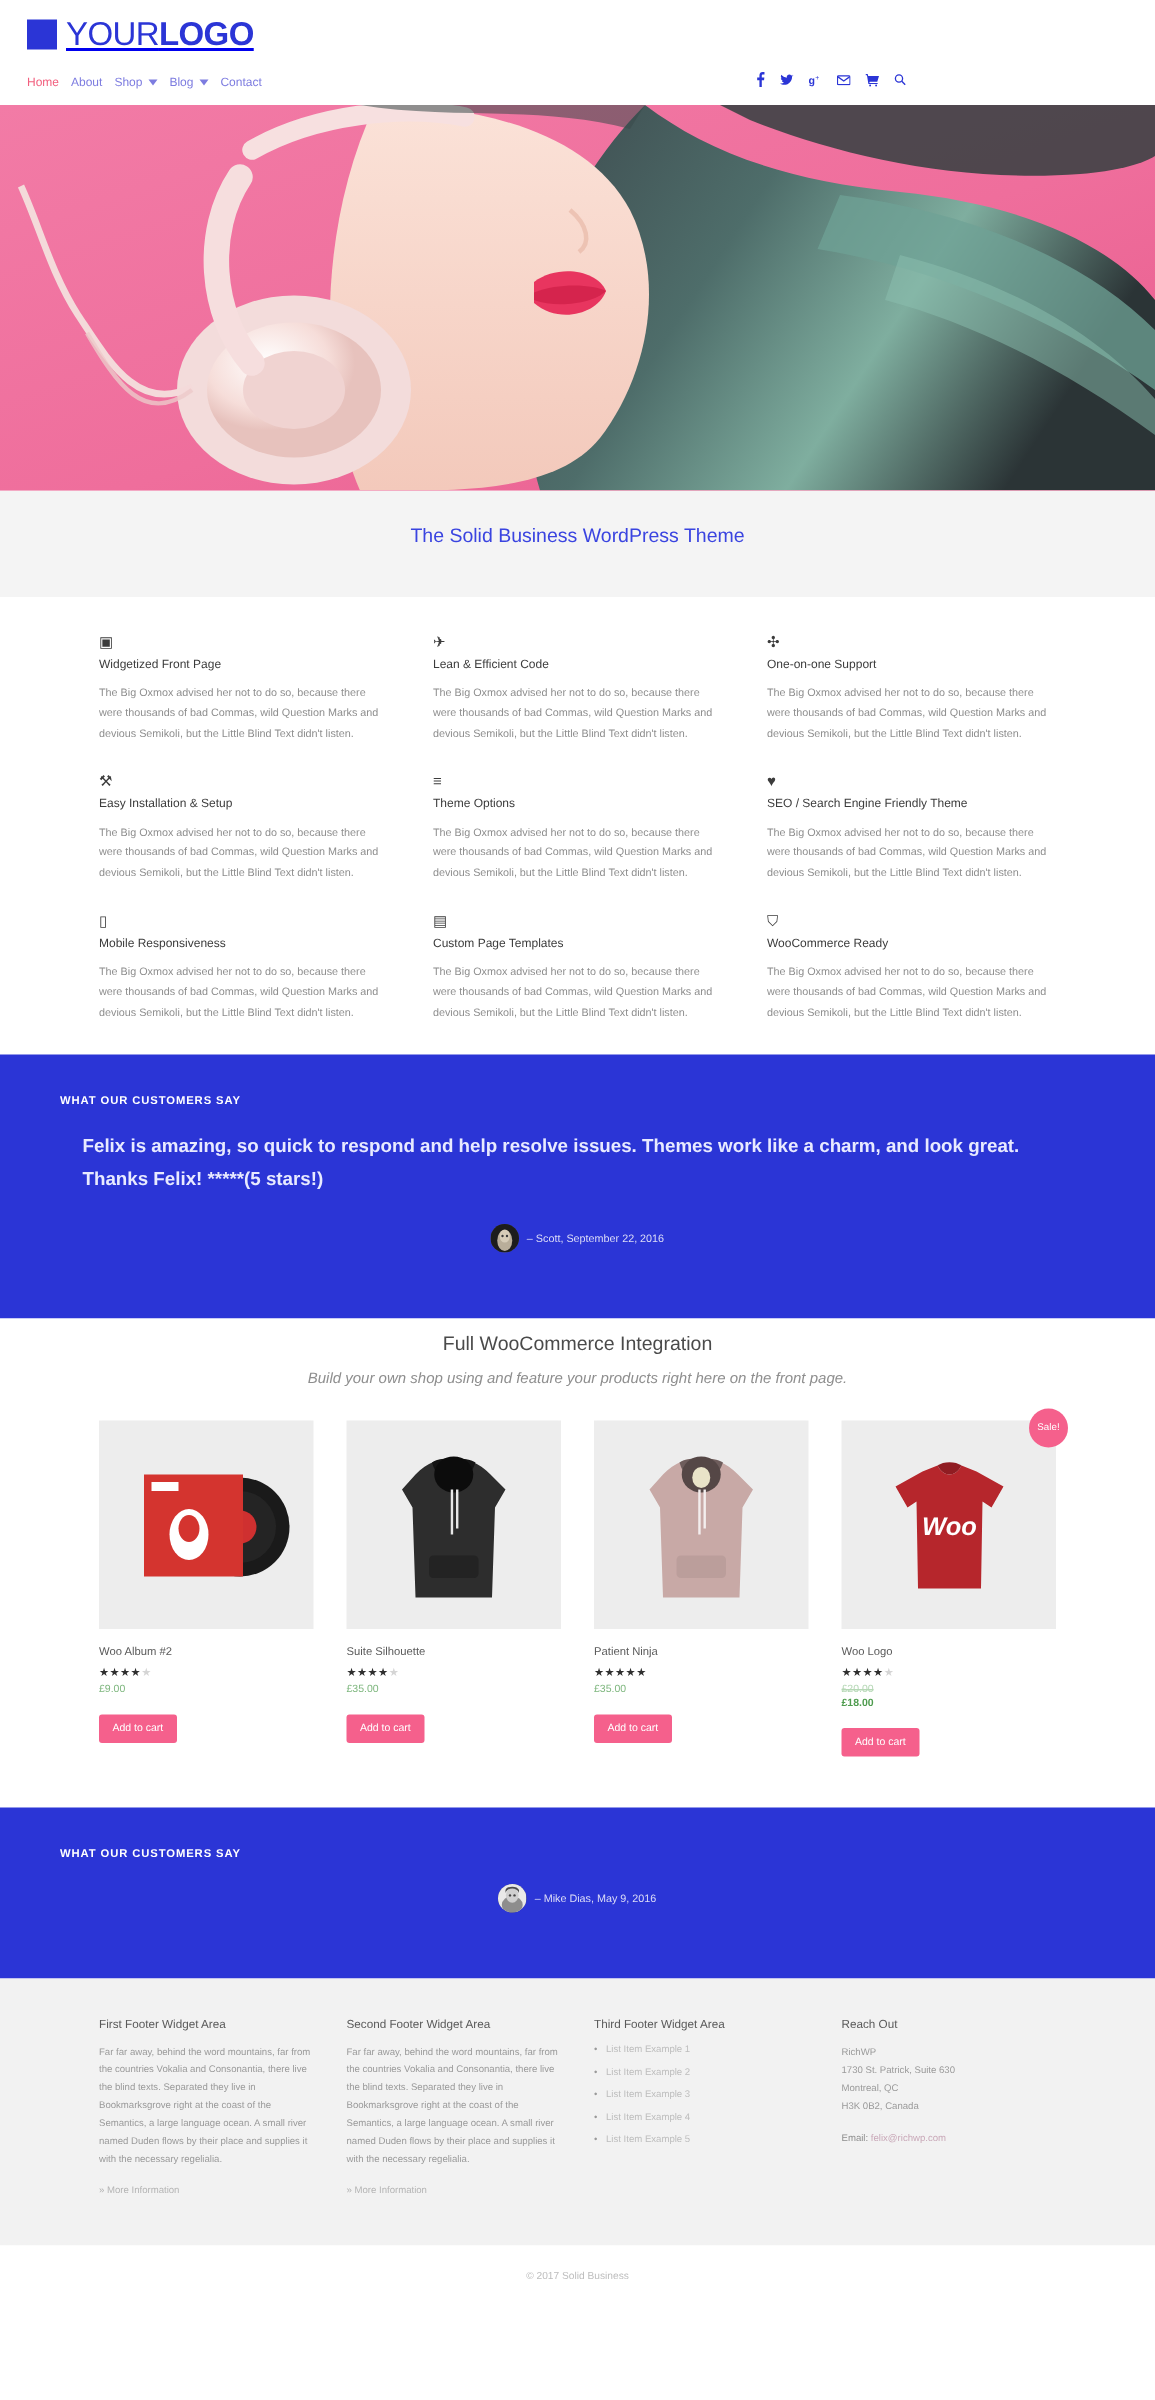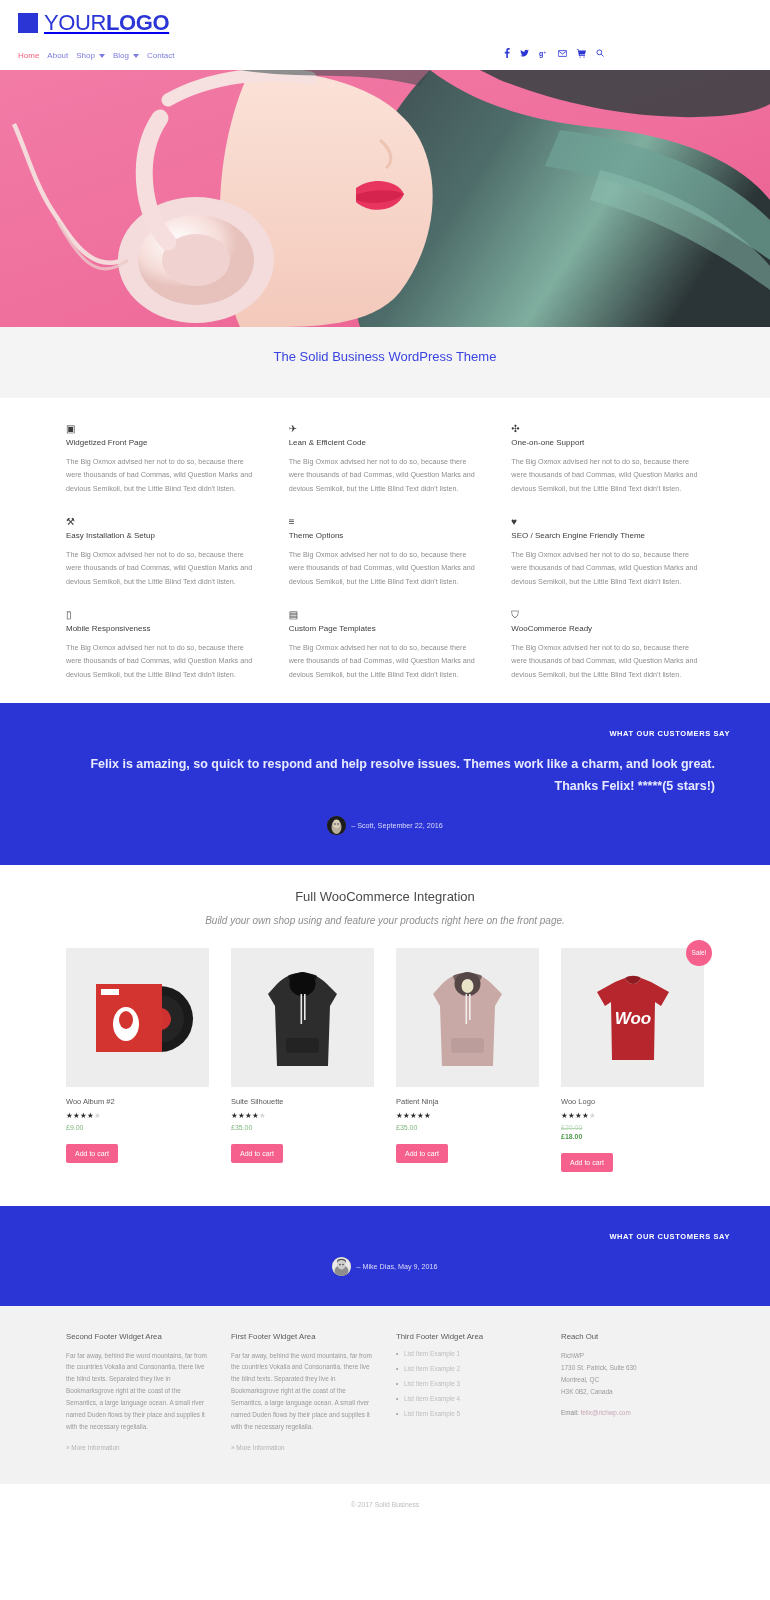--- a/index.html
+++ b/index.html
@@ -40,29 +40,29 @@
   .intro p { font-size:8px; line-height:1.75; color:#7d7ce0; max-width:590px; margin:0 auto; }
 
   
   .features { background:#fff; padding:24px 66px 22px; }
   .feature-grid { display:grid; grid-template-columns:repeat(3, 1fr); column-gap:30px; row-gap:20px; }
   .feature .f-icon { font-size:10px; color:#3c3c3c; height:13px; line-height:13px; display:block; }
   .feature h3 { font-size:8px; font-weight:400; color:#3c3c3c; margin:3px 0 8px; }
   .feature p { font-size:7.2px; line-height:1.85; color:#8e8e8e; }
 
   
-  .testimonial { background:#2b35d6; color:#fff; text-align:right; padding:26px 40px 30px; }
+  .testimonial { background:#2b35d6; color:#fff; text-align:left; padding:26px 40px 44px; }
   .t-kicker { font-size:7.5px; font-weight:700; letter-spacing:.6px; color:#fff; margin-bottom:16px; }
   .t-quote { font-size:12.5px; line-height:1.75; font-weight:700; color:#e8eaff; max-width:660px; margin:0 auto 18px; }
   .t-author { display:flex; align-items:center; justify-content:center; gap:5px; }
   .t-avatar { width:19px; height:19px; border-radius:50%; overflow:hidden; display:block; background:#555; }
   .t-name { font-size:7.2px; color:#dcdcf7; }
 
   
-  .shop { background:#fff; padding:24px 66px 34px; text-align:center; }
+  .shop { background:#fff; padding:9px 66px 34px; text-align:center; }
   .shop h2 { font-size:13px; font-weight:400; color:#4a4a4a; margin-bottom:11px; }
   .shop-sub { font-size:10px; color:#8e8e8e; margin-bottom:22px;font-style:italic; }
   .product-grid { display:grid; grid-template-columns:repeat(4,1fr); gap:22px; }
   .product { text-align:left; position:relative; }
   .p-thumb { width:100%; height:139px; background:#ededed; position:relative; overflow:hidden; display:block; }
   .sale-badge { position:absolute; top:-8px; right:-8px; width:26px; height:26px; border-radius:50%; background:#f5608c; color:#fff; font-size:6.5px; display:flex; align-items:center; justify-content:center; z-index:3; }
   .p-title { font-size:7.5px; color:#5a5a5a; margin:10px 0 5px; }
   .stars { font-size:7.5px; letter-spacing:0.3px; color:#2e2e2e; margin-bottom:4px; }
   .stars .off { color:#d5d5d5; }
   .p-price { font-size:7px; color:#7fb77f; }
@@ -377,27 +377,27 @@
         </svg>
     </span>
     <span class="t-name">– Mike Dias, May 9, 2016</span>
   </div>
 </section>
 
 <section class="footer-widgets">
   <div class="fw-grid">
 
     <div class="fw">
-      <h4>Second Footer Widget Area</h4>
+      <h4>First Footer Widget Area</h4>
       <p>Far far away, behind the word mountains, far from the countries Vokalia and Consonantia, there live the blind texts. Separated they live in Bookmarksgrove right at the coast of the Semantics, a large language ocean. A small river named Duden flows by their place and supplies it with the necessary regelialia.</p>
       <a class="more" href="#">» More Information</a>
     </div>
 
     <div class="fw">
-      <h4>First Footer Widget Area</h4>
+      <h4>Second Footer Widget Area</h4>
       <p>Far far away, behind the word mountains, far from the countries Vokalia and Consonantia, there live the blind texts. Separated they live in Bookmarksgrove right at the coast of the Semantics, a large language ocean. A small river named Duden flows by their place and supplies it with the necessary regelialia.</p>
       <a class="more" href="#">» More Information</a>
     </div>
 
     <div class="fw">
       <h4>Third Footer Widget Area</h4>
       <ul>
         <li>List Item Example 1</li>
         <li>List Item Example 2</li>
         <li>List Item Example 3</li>

